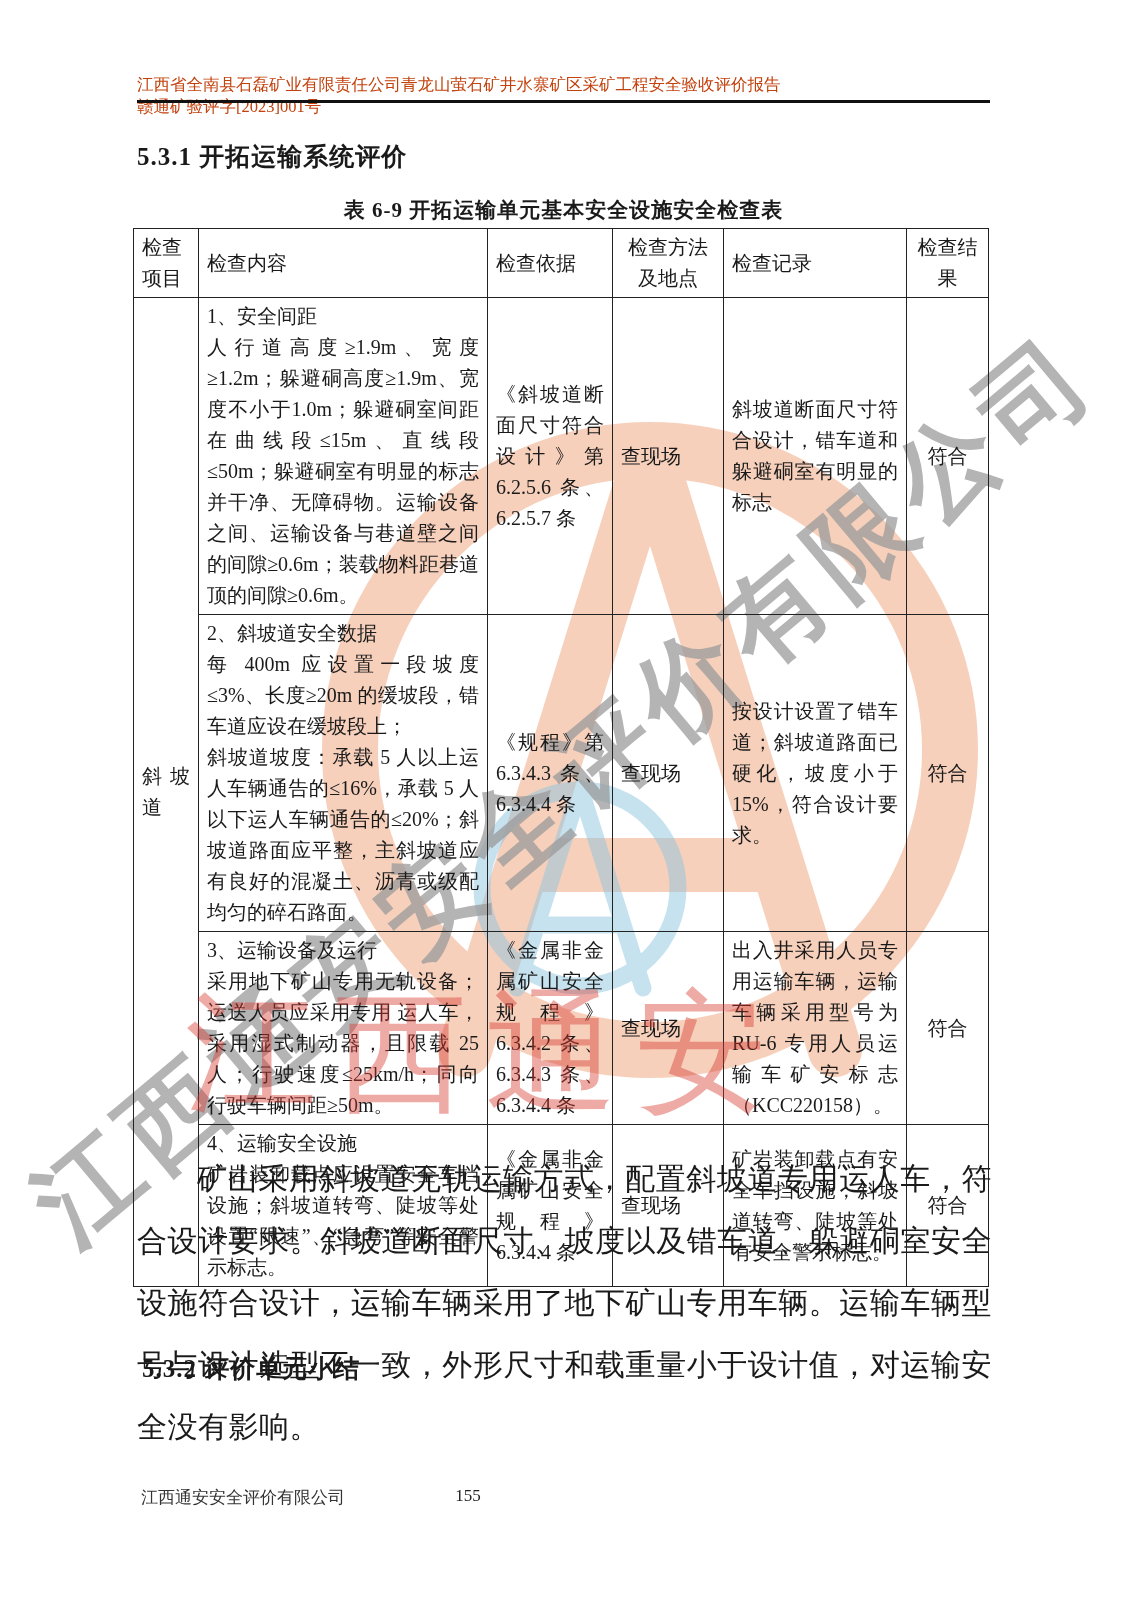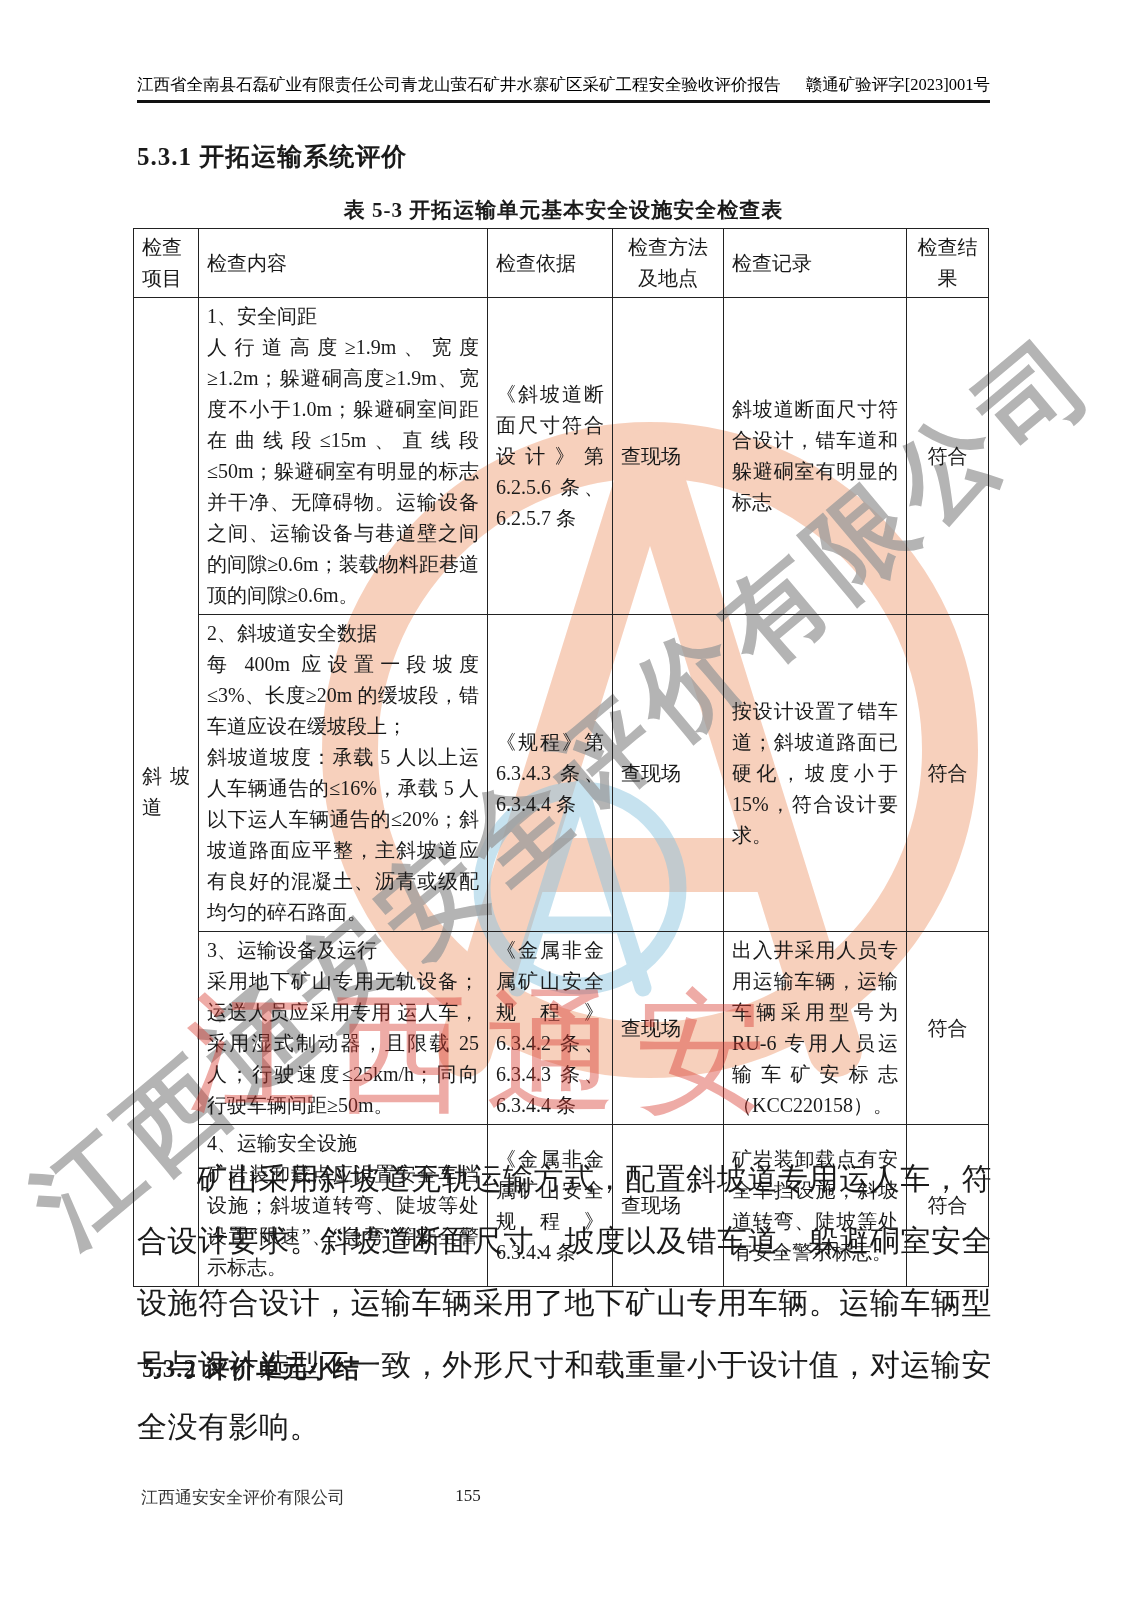--- a/index.html
+++ b/index.html
@@ -24,21 +24,21 @@
     left:185px;top:965px;
     font-size:132px;letter-spacing:18px;white-space:nowrap;
     color:#d8382e;opacity:0.42;font-weight:normal;
     position:absolute;z-index:3;pointer-events:none;
   }
   
   .content{position:relative;z-index:1;}
   .page-header{
     position:absolute;left:137px;top:74px;width:853px;
     display:flex;justify-content:space-between;
-    font-size:16.5px;color:#000000;
+    font-size:16.5px;color:#c2410c;flex-direction:column;
   }
   .header-rule{
     position:absolute;left:137px;top:100px;width:853px;height:3px;
     background:#111;
   }
   .h-531{
     position:absolute;left:137px;top:140px;
     font-size:25px;font-weight:bold;letter-spacing:1px;
   }
   .table-caption{
@@ -104,21 +104,21 @@
 <div class="content">
 
   <div class="page-header">
     <span>江西省全南县石磊矿业有限责任公司青龙山萤石矿井水寨矿区采矿工程安全验收评价报告</span>
     <span>赣通矿验评字[2023]001号</span>
   </div>
   <div class="header-rule"></div>
 
   <div class="h-531">5.3.1 开拓运输系统评价</div>
 
-  <div class="table-caption">表 5-3  开拓运输单元基本安全设施安全检查表</div>
+  <div class="table-caption">表 6-9  开拓运输单元基本安全设施安全检查表</div>
 
   <table class="check">
     <colgroup>
       <col class="c1">
         <col class="c2">
         <col class="c3">
         <col class="c4">
         <col class="c5">
         <col class="c6">
     </colgroup>

